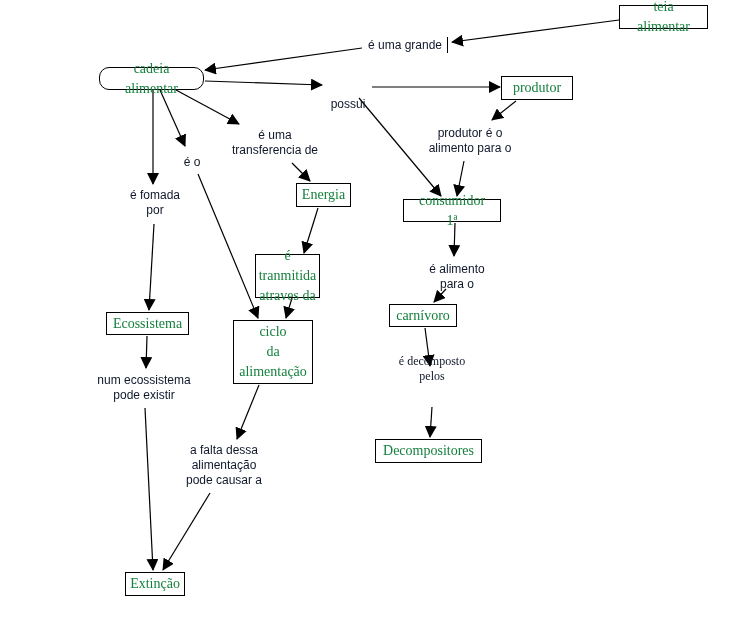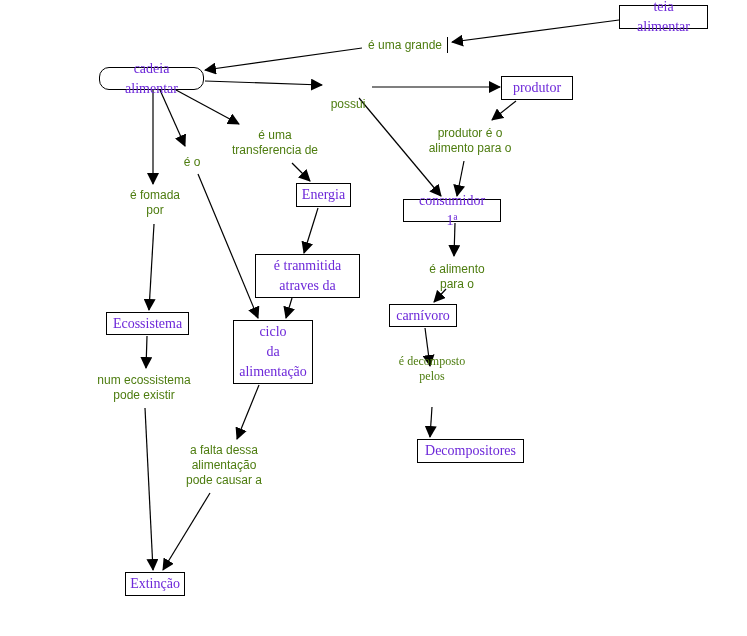--- a/index.html
+++ b/index.html
@@ -5,34 +5,34 @@
   html, body { margin: 0; padding: 0; background: #ffffff; }
   body { width: 747px; height: 636px; position: relative; overflow: hidden; }
   #canvas { position: absolute; left: 0; top: 0; width: 747px; height: 636px; }
   .node {
     position: absolute;
     box-sizing: border-box;
     border: 1px solid #000;
     background: #fff;
     font-family: "Liberation Serif", "DejaVu Serif", serif;
     font-size: 14px;
-    color: #6d28d9;
+    color: #15803d;
     text-align: center;
     white-space: pre-line;
     line-height: 20px;
     padding: 0 12px;
     display: flex;
     align-items: center;
     justify-content: center;
   }
   .label {
     position: absolute;
     font-family: "Liberation Sans", "DejaVu Sans", sans-serif;
     font-size: 12px;
-    color: #4d7c0f;
+    color: #0f172a;
     text-align: center;
     white-space: pre-line;
     line-height: 15px;
     background: transparent;
   }
   .cursor-bar { position: absolute; width: 1px; height: 16px; background: #000; }
   svg line { stroke: #000; stroke-width: 1.2; }
 </style>
 </head>
 <body>
@@ -89,28 +89,28 @@
   <line x1="259" y1="385" x2="237" y2="439" marker-end="url(#arrow)"></line>
 
   <line x1="210" y1="493" x2="163" y2="570" marker-end="url(#arrow)"></line>
 </svg>
 
 <div class="node" style="left:619px;top:5px;width:89px;height:24px;">teia alimentar</div>
 <div class="node" style="left:99px;top:67px;width:105px;height:23px;border-radius:10px;">cadeia alimentar</div>
 <div class="node" style="left:501px;top:76px;width:72px;height:24px;">produtor</div>
 <div class="node" style="left:296px;top:183px;width:55px;height:24px;">Energia</div>
 <div class="node" style="left:403px;top:199px;width:98px;height:23px;">consumidor 1ª</div>
-<div class="node" style="left:255px;top:254px;width:105px;height:44px;line-height:20px;">é tranmitida
+<div class="node" style="left:255px;top:254px;width:65px;height:44px;line-height:20px;">é tranmitida
 atraves da</div>
 <div class="node" style="left:106px;top:312px;width:83px;height:23px;">Ecossistema</div>
 <div class="node" style="left:233px;top:320px;width:80px;height:64px;line-height:20px;">ciclo
 da
 alimentação</div>
 <div class="node" style="left:389px;top:304px;width:68px;height:23px;">carnívoro</div>
-<div class="node" style="left:375px;top:439px;width:107px;height:24px;margin-left:42px;">Decompositores</div>
+<div class="node" style="left:375px;top:439px;width:107px;height:24px;">Decompositores</div>
 <div class="node" style="left:125px;top:572px;width:60px;height:24px;">Extinção</div>
 
 <div class="label" style="left:364px;top:38px;width:82px;">é uma grande</div>
 <div class="cursor-bar" style="left:447px;top:37px;"></div>
 <div class="label" style="left:326px;top:97px;width:44px;">possui</div>
 <div class="label" style="left:224px;top:128px;width:102px;">é uma
 transferencia de</div>
 <div class="label" style="left:178px;top:155px;width:28px;">é o</div>
 <div class="label" style="left:120px;top:188px;width:70px;">é fomada
 por</div>

